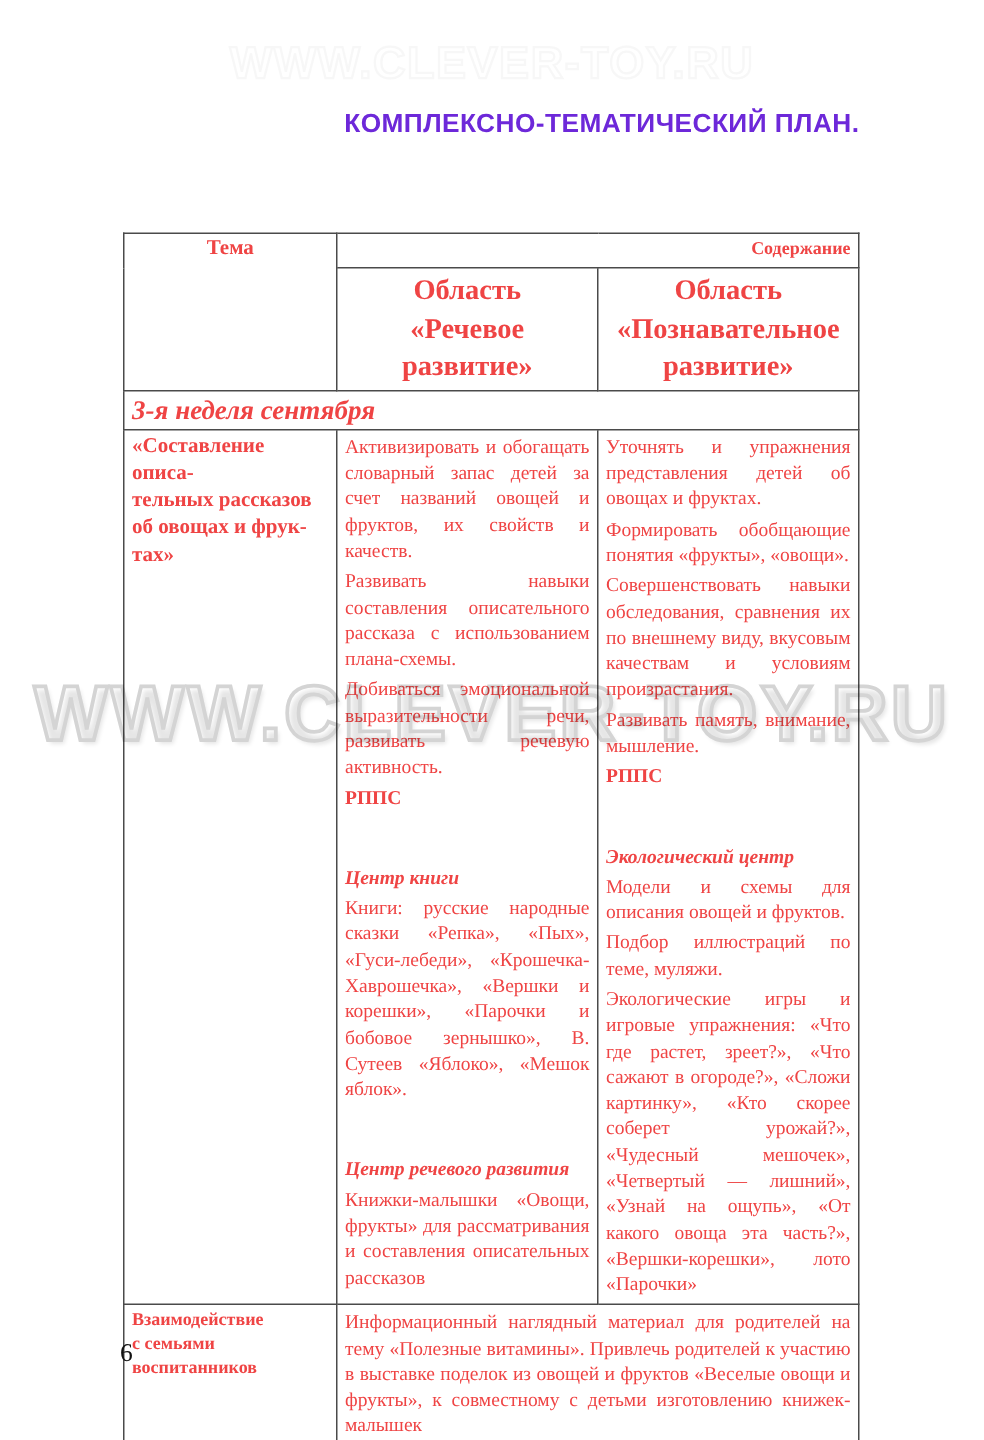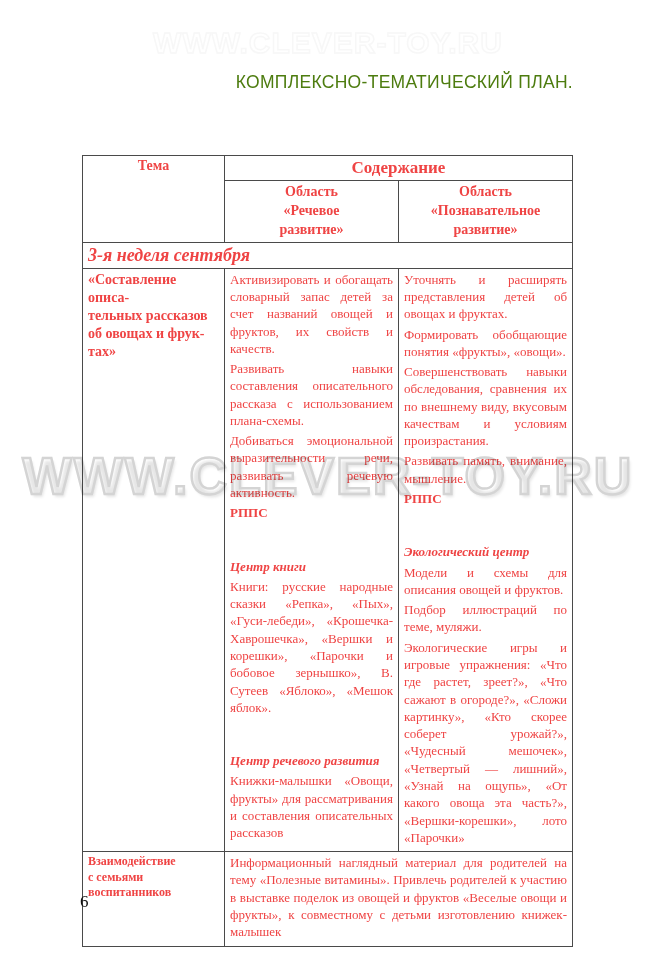--- a/index.html
+++ b/index.html
@@ -3,41 +3,41 @@
 <meta charset="utf-8">
 <style>
   html,body{margin:0;padding:0;}
   body{
     width:656px;height:960px;position:relative;background:#ffffff;
     font-family:"Liberation Serif", serif;color:#111;overflow:hidden;
   }
   .title{
     position:absolute;top:72px;left:0;right:83px;margin:0;
     text-align:right;font-family:"Liberation Sans", sans-serif;
-    font-weight:normal;font-size:17.5px;letter-spacing:0.3px;color:#4d7c0f;
+    font-weight:bold;font-size:17.5px;letter-spacing:0.3px;color:#6d28d9;
   }
   table.doc{
     position:absolute;top:155px;left:82px;width:491px;
     border-collapse:collapse;table-layout:fixed;
     font-size:13px;color:#ef4444;
   }
   table.doc td{
     border:1px solid #4a4a4a;padding:2px 5px;vertical-align:top;
     overflow:hidden;
   }
   td.c1{width:131px;} td.c2{width:173px;} td.c3{width:181px;}
   td.head-theme{
     text-align:center;vertical-align:middle;font-weight:bold;font-size:14px;
   }
   td.head-content{
-    text-align:center;vertical-align:middle;font-weight:bold;font-size:17px;
+    text-align:right;vertical-align:middle;font-weight:bold;font-size:12px;
     height:18px;padding-right:6px;margin-left:26px;
   }
   td.head-area{
-    text-align:center;vertical-align:middle;font-weight:bold;font-size:14px;
+    text-align:center;vertical-align:middle;font-weight:bold;font-size:19px;
     white-space:pre-line;height:48px;line-height:1.35;
   }
   td.week{
     font-weight:bold;font-style:italic;font-size:18px;height:18px;
     vertical-align:middle;
   }
   td.main{height:540px;}
   td.theme-cell{
     font-weight:bold;font-size:14px;line-height:1.3;white-space:pre-line;
     padding-top:4px;
@@ -109,21 +109,21 @@
           <div class="para normal">Активизировать и обогащать словарный запас детей за счет названий овощей и фруктов, их свойств и качеств.</div>
           <div class="para normal">Развивать навыки составления описательного рассказа с использованием плана-схемы.</div>
           <div class="para normal">Добиваться эмоциональной выразительности речи, развивать речевую активность.</div>
           <div class="para bold">РППС</div>
           <div class="para bold-italic">Центр книги</div>
           <div class="para normal">Книги: русские народные сказки «Репка», «Пых», «Гуси-лебеди», «Крошечка-Хаврошечка», «Вершки и корешки», «Парочки и бобовое зернышко», В. Сутеев «Яблоко», «Мешок яблок».</div>
           <div class="para bold-italic">Центр речевого развития</div>
           <div class="para normal">Книжки-малышки «Овощи, фрукты» для рассматривания и составления описательных рассказов</div>
         </td>
     <td class="c3 main para-flow">
-          <div class="para normal">Уточнять и расширять представления детей об овощах и фруктах.</div>
+          <div class="para normal">Уточнять и упражнения представления детей об овощах и фруктах.</div>
           <div class="para normal">Формировать обобщающие понятия «фрукты», «овощи».</div>
           <div class="para normal">Совершенствовать навыки обследования, сравнения их по внешнему виду, вкусовым качествам и условиям произрастания.</div>
           <div class="para normal">Развивать память, внимание, мышление.</div>
           <div class="para bold">РППС</div>
           <div class="para bold-italic">Экологический центр</div>
           <div class="para normal">Модели и схемы для описания овощей и фруктов.</div>
           <div class="para normal">Подбор иллюстраций по теме, муляжи.</div>
           <div class="para normal">Экологические игры и игровые упражнения: «Что где растет, зреет?», «Что сажают в огороде?», «Сложи картинку», «Кто скорее соберет урожай?», «Чудесный мешочек», «Четвертый — лишний», «Узнай на ощупь», «От какого овоща эта часть?», «Вершки-корешки», лото «Парочки»</div>
         </td>
   </tr>

